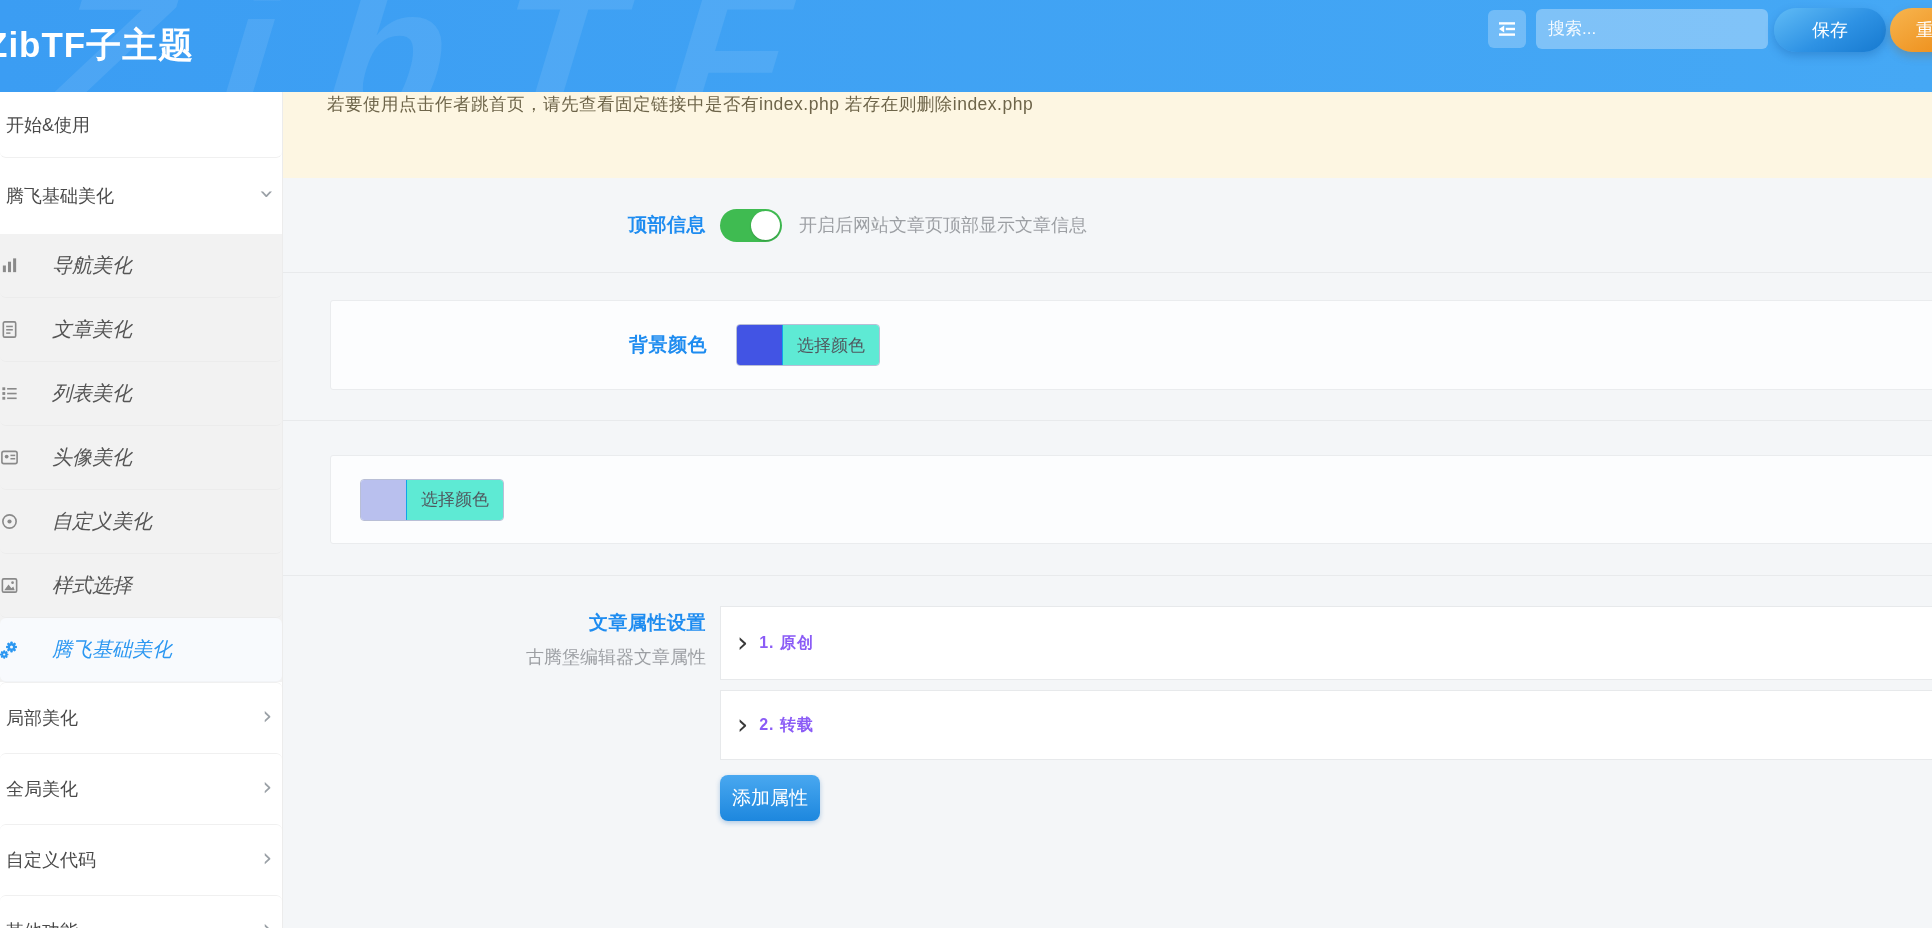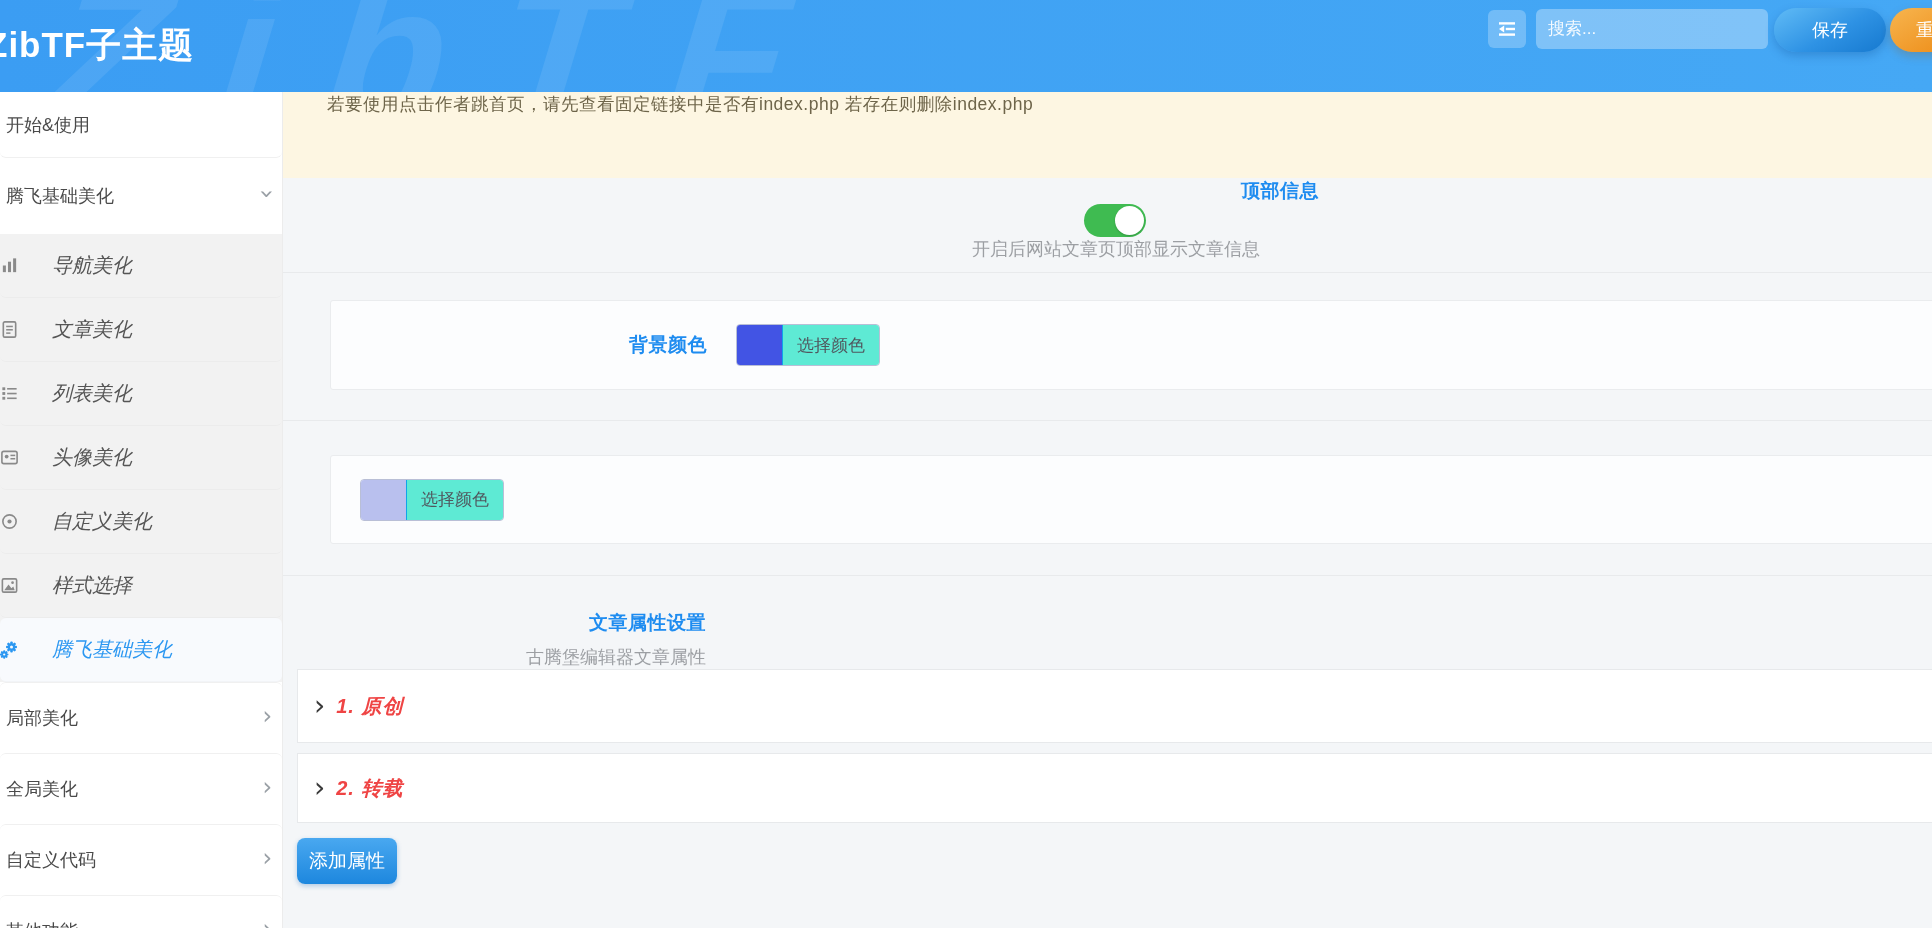--- a/index.html
+++ b/index.html
@@ -84,21 +84,21 @@
   }
   .sb-chev.down { transform:rotate(90deg); top:24px; }
   .sb-chev.right { top:50%; margin-top:-14px; }
 
   
   .main { position:absolute; left:283px; top:92px; right:0; bottom:0; background:#f4f6f8; }
   .notice {
     height:86px; background:#fdf6e2; color:#6e654a; font-size:17.5px;
     display:flex; align-items:flex-start; padding-left:44px; letter-spacing:0.5px;
   }
-  .section { position:relative; border-bottom:1px solid #e8eaec;flex-direction:column; }
+  .section { position:relative; border-bottom:1px solid #e8eaec; }
   .section.last { border-bottom:none; }
   .label-col { width:423px; text-align:right; flex:none; }
   .setting-label { color:#1e8cf0; font-size:19px; font-weight:bold; letter-spacing:0.5px; }
   .setting-desc { color:#9c9fa3; font-size:18px; }
   .sec-toggle { height:95px; display:flex; align-items:center; }
   .toggle {
     margin-left:14px; width:62px; height:33px; border-radius:17px;
     position:relative; cursor:pointer; flex:none; background:#3fbb51;
   }
   .toggle .knob {
@@ -131,21 +131,21 @@
   .attrs-labels { width:423px; flex:none; text-align:right; padding-top:4px; }
   .attrs-labels .setting-desc { margin-top:9px; display:block; }
   .attrs-content { flex:1; margin-left:14px; margin-right:-10px; }
   .accordion {
     background:#fff; border:1px solid #e7e9eb; display:flex; align-items:center;
     padding-left:16px; cursor:pointer;
   }
   .accordion.a1 { height:74px; }
   .accordion.a2 { height:70px; margin-top:10px; }
   .acc-chev { font-size:28px; color:#3a3a3a; line-height:1; margin-right:11px; font-family:"DejaVu Sans",sans-serif; }
-  .acc-title { font-size:20px; font-weight:bold; color:#ef4444; letter-spacing:1px;font-style:italic; }
+  .acc-title { font-size:16px; font-weight:bold; color:#8b5cf6; letter-spacing:1px; }
   .btn-add {
     margin-top:15px; width:100px; height:46px; border:none; border-radius:8px;
     background:linear-gradient(180deg,#49a8f0 0%,#1d87de 100%);
     color:#fff; font-size:19px; cursor:pointer; font-family:inherit;
     box-shadow:0 2px 5px rgba(20,100,180,0.3);
   }
 
   svg { display:block; }
 </style>
 </head>

